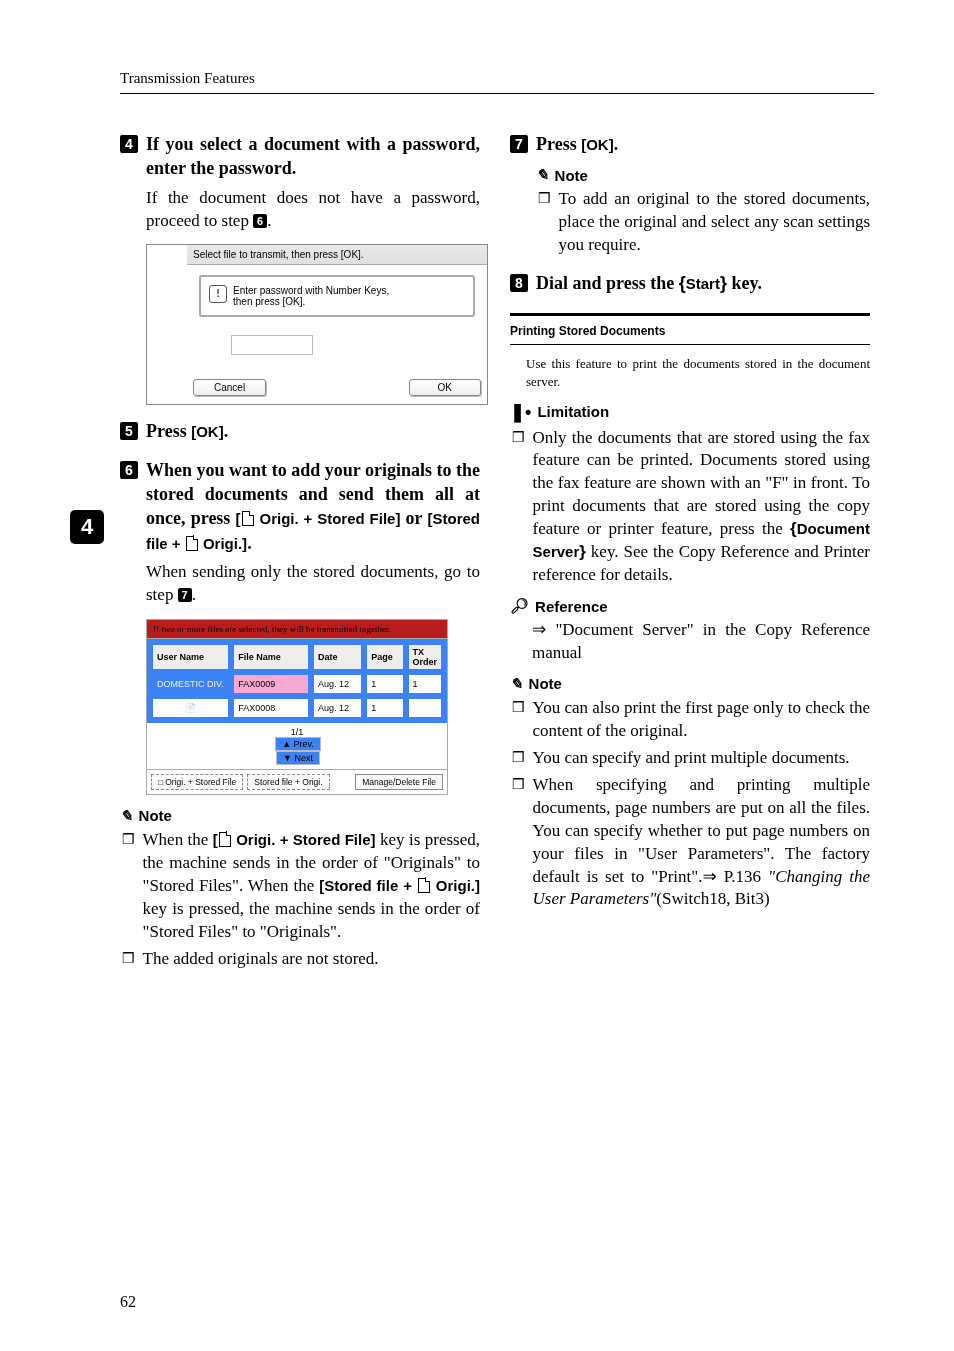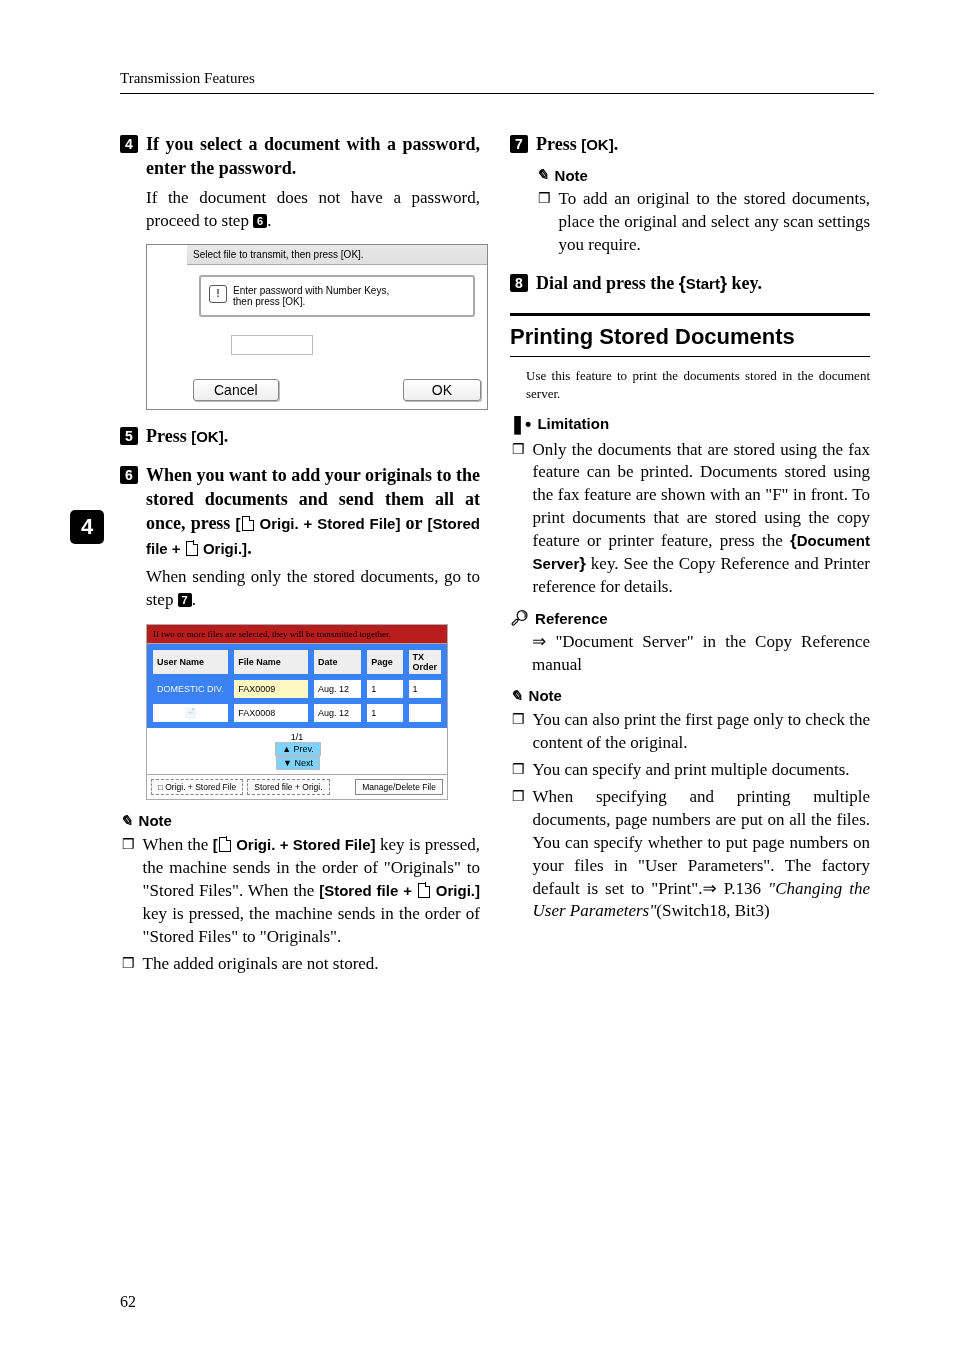--- a/index.html
+++ b/index.html
@@ -116,21 +116,21 @@
     background: #fff;
   }
   .screenshot-box .footer {
     display: flex;
     justify-content: space-between;
     padding: 4px 6px 8px 6px;
   }
   .screenshot-box .btn {
     border: 1.5px solid #888;
     padding: 2px 20px;
-    font-size: 14px;
+    font-size: 10px;
     background: linear-gradient(#fff, #eee);
     border-radius: 3px;
     box-shadow: 1px 1px 0 #bbb;
   }
   .screenshot2 {
     width: 300px;
     margin: 12px 0 12px 26px;
     border: 1px solid #aaa;
     font-family: Arial, sans-serif;
     font-size: 9px;
@@ -175,21 +175,21 @@
     text-align: center;
     font-size: 9px;
     padding: 4px 6px;
   }
   .screenshot2 .navbtn {
     display: inline-block;
     border: 1px solid #bbb;
     padding: 1px 6px;
     margin-left: 2px;
     font-size: 9px;
-    background: #7dd3fc;
+    background: #3b82f6;
   }
   .note-heading {
     font-family: Arial, Helvetica, sans-serif;
     font-weight: bold;
     font-size: 15px;
     margin: 10px 0 4px 0;
     display: flex;
     align-items: center;
     gap: 6px;
   }
@@ -206,21 +206,21 @@
     text-align: justify;
   }
   .bullet-item .marker {
     flex-shrink: 0;
     font-size: 14px;
     margin-top: 2px;
   }
   .subhead {
     font-family: Arial, Helvetica, sans-serif;
     font-weight: bold;
-    font-size: 22px;
+    font-size: 12px;
     border-top: 3px solid #000;
     border-bottom: 1px solid #000;
     padding: 8px 0 6px 0;
     margin: 18px 0 10px 0;
   }
   .side-tab {
     position: absolute;
     left: 70px;
     top: 510px;
     width: 34px;
@@ -337,21 +337,21 @@
         <tbody>
             <tr>
           <th style="width:70px">User Name</th>
           <th style="width:70px">File Name</th>
           <th style="width:42px">Date</th>
           <th style="width:28px">Page</th>
           <th>TX Order</th>
         </tr>
         <tr class="dark-row">
           <td>DOMESTIC DIV.</td>
-          <td style="background:#fef9c3;border-radius:9px;">FAX0009</td>
+          <td style="background:#f9a8d4;border-radius:9px;">FAX0009</td>
           <td>Aug.   12</td>
           <td>1</td>
           <td>1</td>
         </tr>
         <tr>
           <td style="text-align:center;">📄</td>
           <td>FAX0008</td>
           <td>Aug.   12</td>
           <td>1</td>
           <td></td>

